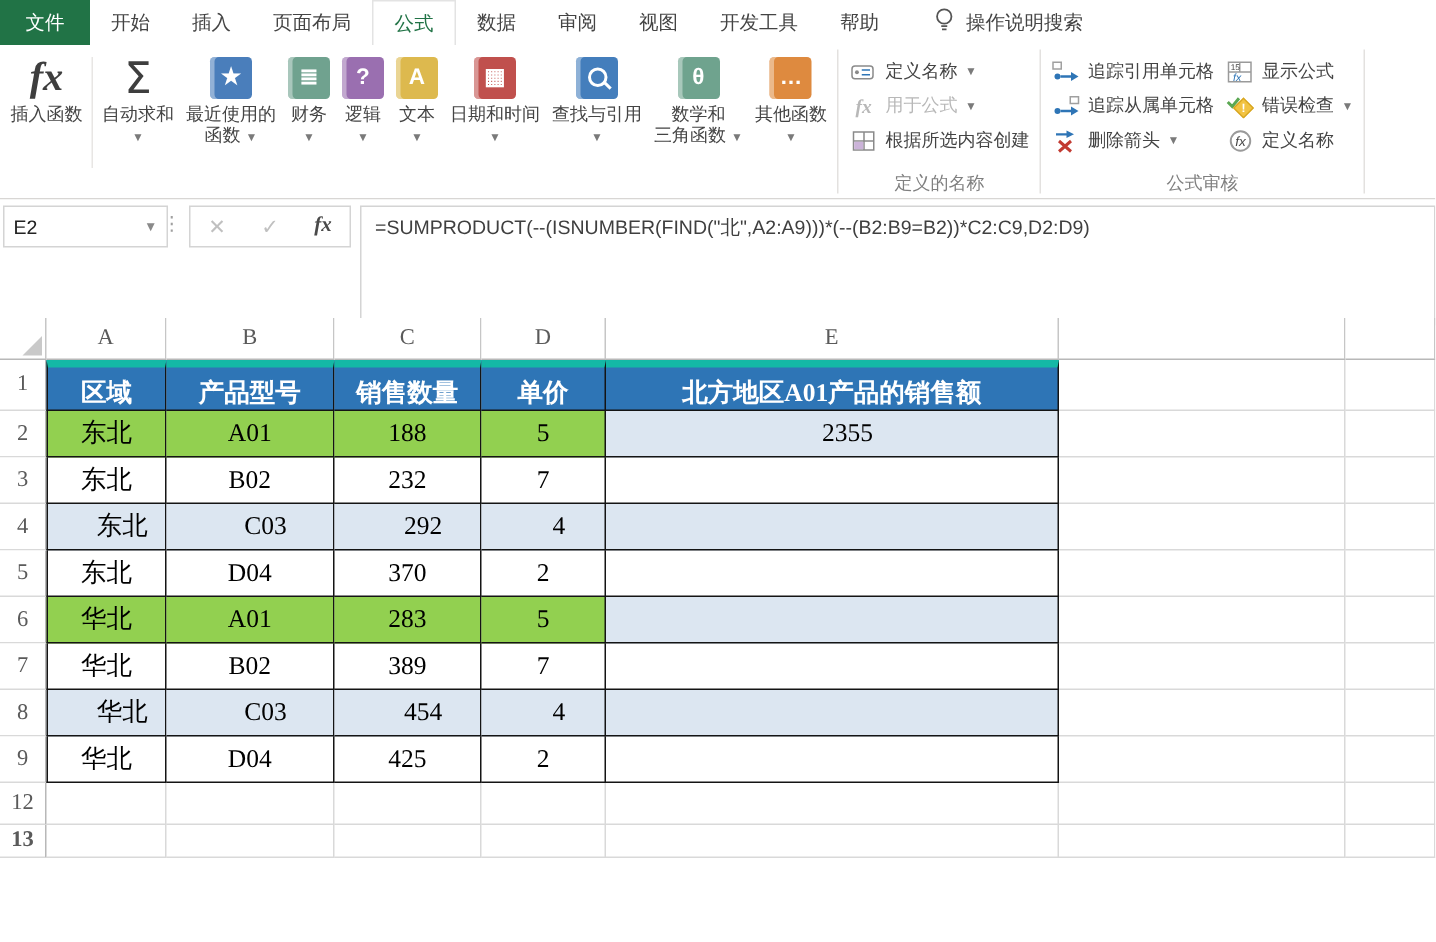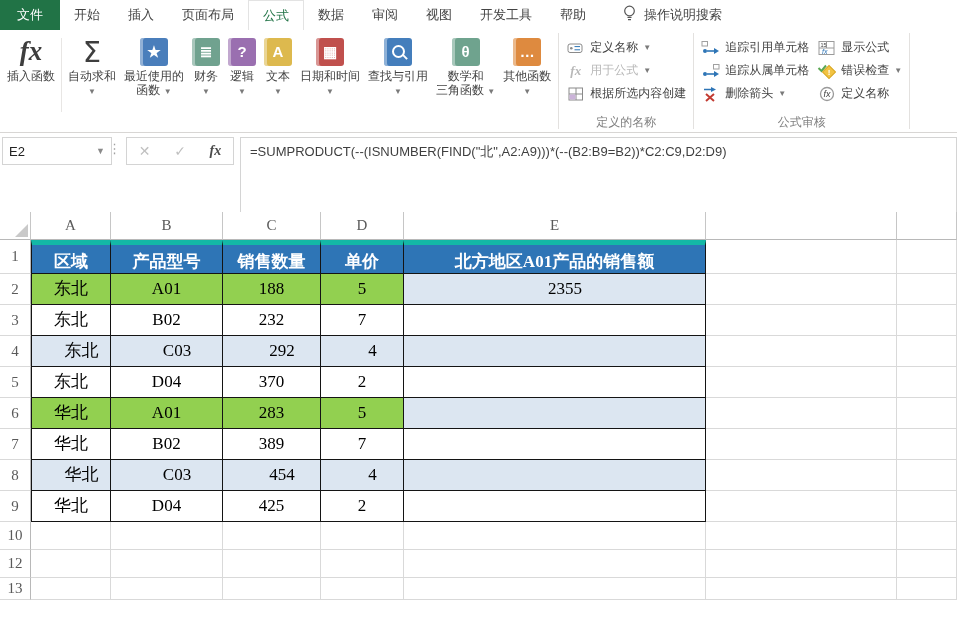--- a/index.html
+++ b/index.html
@@ -390,40 +390,30 @@
         <div class="gc rnum" style="width: 31px; line-height: 30px;">9</div>
         <div class="gc cell t first" style="width: 80px; line-height: 30px;">华北</div>
         <div class="gc cell t" style="width: 112px; line-height: 30px;">D04</div>
         <div class="gc cell t" style="width: 98px; line-height: 30px;">425</div>
         <div class="gc cell t" style="width: 83px; line-height: 30px;">2</div>
         <div class="gc cell t" style="width: 302px; line-height: 30px;"></div>
         <div class="gc cell" style="width: 191px; line-height: 30px;"></div>
         <div class="gc cell" style="width: 60px; line-height: 30px;"></div>
       </div>
       <div class="grow" style="height: 28px;">
-        <div class="gc rnum" style="width: 31px; line-height: 27px;">10</div>
-        <div class="gc cell" style="width: 80px; line-height: 27px;"></div>
-        <div class="gc cell" style="width: 112px; line-height: 27px;"></div>
-        <div class="gc cell" style="width: 98px; line-height: 27px;"></div>
-        <div class="gc cell" style="width: 83px; line-height: 27px;"></div>
-        <div class="gc cell" style="width: 302px; line-height: 27px;"></div>
-        <div class="gc cell" style="width: 191px; line-height: 27px;"></div>
-        <div class="gc cell" style="width: 60px; line-height: 27px;"></div>
-      </div>
-      <div class="grow" style="height: 28px;">
         <div class="gc rnum" style="width: 31px; line-height: 27px;">12</div>
         <div class="gc cell" style="width: 80px; line-height: 27px;"></div>
         <div class="gc cell" style="width: 112px; line-height: 27px;"></div>
         <div class="gc cell" style="width: 98px; line-height: 27px;"></div>
         <div class="gc cell" style="width: 83px; line-height: 27px;"></div>
         <div class="gc cell" style="width: 302px; line-height: 27px;"></div>
         <div class="gc cell" style="width: 191px; line-height: 27px;"></div>
         <div class="gc cell" style="width: 60px; line-height: 27px;"></div>
       </div>
-      <div class="grow" style="height: 22px;">
+      <div class="grow" style="height: 22px; font-weight: bold;">
         <div class="gc rnum" style="width: 31px; line-height: 21px;">13</div>
         <div class="gc cell" style="width: 80px; line-height: 21px;"></div>
         <div class="gc cell" style="width: 112px; line-height: 21px;"></div>
         <div class="gc cell" style="width: 98px; line-height: 21px;"></div>
         <div class="gc cell" style="width: 83px; line-height: 21px;"></div>
         <div class="gc cell" style="width: 302px; line-height: 21px;"></div>
         <div class="gc cell" style="width: 191px; line-height: 21px;"></div>
         <div class="gc cell" style="width: 60px; line-height: 21px;"></div>
       </div>
     </div>

